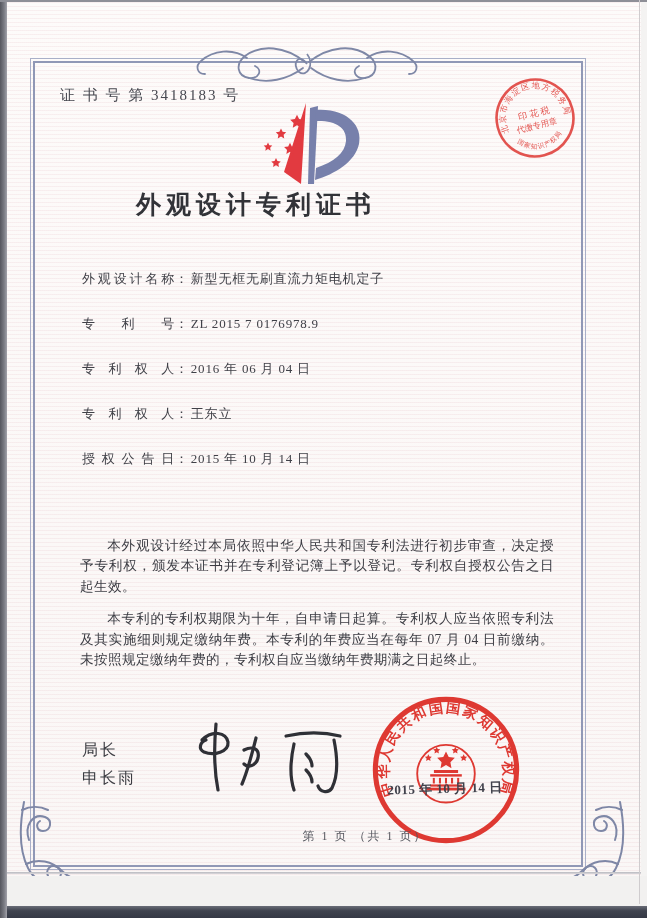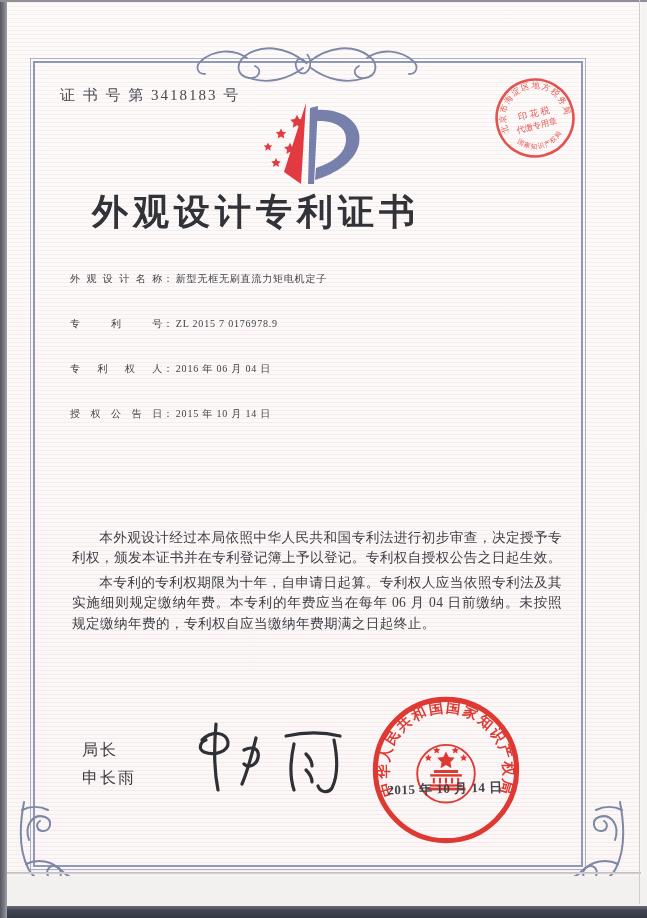--- a/index.html
+++ b/index.html
@@ -34,35 +34,35 @@
 
   .cert-number{
     position:absolute;left:60px;top:86px;font-size:15px;color:#474850;letter-spacing:2px;
   }
 
   
   .logo{position:absolute;left:253px;top:100px;width:112px;height:86px;}
 
   .title{
     position:absolute;left:30px;top:188px;width:452px;text-align:center;
-    font-size:36px;font-weight:700;color:#323338;letter-spacing:5px;
+    font-size:25px;font-weight:700;color:#323338;letter-spacing:5px;
   }
 
   
   .fields{position:absolute;left:70px;top:268px;width:480px;}
-  .field{margin-bottom:23px;line-height:22px;font-size:10px;color:#404148;letter-spacing:0.8px;white-space:nowrap;}
+  .field{margin-bottom:23px;line-height:22px;font-size:13px;color:#404148;letter-spacing:0.8px;white-space:nowrap;margin-left:12px;}
   .f-label{display:inline-block;width:93px;text-align:justify;text-align-last:justify;vertical-align:bottom;}
   .f-colon{display:inline-block;margin:0 2px 0 0;}
   .f-value{display:inline-block;}
 
   .paragraphs{
     position:absolute;left:68px;top:524px;width:498px;
     font-size:13.6px;line-height:20.4px;color:#3c3d44;text-align:justify;letter-spacing:0.4px;
   }
-  .paragraphs p{margin:4px;text-indent:2em;}
+  .paragraphs p{margin:12px;text-indent:2em;}
 
   
   .officer{position:absolute;left:82px;top:736px;font-size:16px;color:#3b3c42;letter-spacing:2px;line-height:28px;}
   .signature{position:absolute;left:178px;top:712px;width:200px;height:92px;}
 
   
   .seal{position:absolute;left:367px;top:691px;width:158px;height:158px;opacity:0.95;}
   .seal-date{
     position:absolute;left:366px;top:780px;width:158px;text-align:center;
     font-size:13px;font-weight:700;color:#41424c;letter-spacing:0.5px;transform:rotate(-1.5deg);
@@ -156,27 +156,30 @@
     <div class="field">
       <span class="f-label">外观设计名称</span><span class="f-colon">：</span><span class="f-value">新型无框无刷直流力矩电机定子</span>
     </div>
     <div class="field">
       <span class="f-label">专利号</span><span class="f-colon">：</span><span class="f-value">ZL 2015 7 0176978.9</span>
     </div>
     <div class="field">
       <span class="f-label">专利权人</span><span class="f-colon">：</span><span class="f-value">2016 年 06 月 04 日</span>
     </div>
     <div class="field">
+      <span class="f-label">专利权人</span><span class="f-colon">：</span><span class="f-value">王东立</span>
+    </div>
+    <div class="field">
       <span class="f-label">授权公告日</span><span class="f-colon">：</span><span class="f-value">2015 年 10 月 14 日</span>
     </div>
   </div>
 
   <div class="paragraphs">
     <p>本外观设计经过本局依照中华人民共和国专利法进行初步审查，决定授予专利权，颁发本证书并在专利登记簿上予以登记。专利权自授权公告之日起生效。</p>
-    <p>本专利的专利权期限为十年，自申请日起算。专利权人应当依照专利法及其实施细则规定缴纳年费。本专利的年费应当在每年 06 月 04 日前缴纳。未按照规定缴纳年费的，专利权自应当缴纳年费期满之日起终止。</p>
+    <p>本专利的专利权期限为十年，自申请日起算。专利权人应当依照专利法及其实施细则规定缴纳年费。本专利的年费应当在每年 07 月 04 日前缴纳。未按照规定缴纳年费的，专利权自应当缴纳年费期满之日起终止。</p>
   </div>
 
   <div class="officer">
     <div>局长</div>
     <div>申长雨</div>
   </div>
 
   <svg class="signature" viewBox="0 0 200 92">
     <g fill="none" stroke="#2f3036" stroke-width="3.2" stroke-linecap="round">
       <path d="M38,12 C36,34 36,58 40,78"></path>
@@ -212,20 +215,21 @@
         <rect x="-1.1" y="2.5" width="2.2" height="6"></rect>
         <rect x="5.4" y="2.5" width="2.2" height="6"></rect>
         <rect x="12" y="2.5" width="2.2" height="6"></rect>
         <rect x="-17" y="9.5" width="34" height="2.4"></rect>
         <rect x="-21" y="13" width="42" height="3"></rect>
       </g>
     </g>
   </svg>
   <div class="seal-date">2015 年 10 月 14 日</div>
 
+  <div class="footer">第 1 页 （共 1 页）</div>
 
   <div class="paper-bottom-line"></div>
   <div class="edge-bottom-white"></div>
   <div class="edge-bottom-dark"></div>
   <div class="edge-left"></div>
   <div class="edge-top"></div>
   <div class="edge-right"></div>
 
 </div>
 

